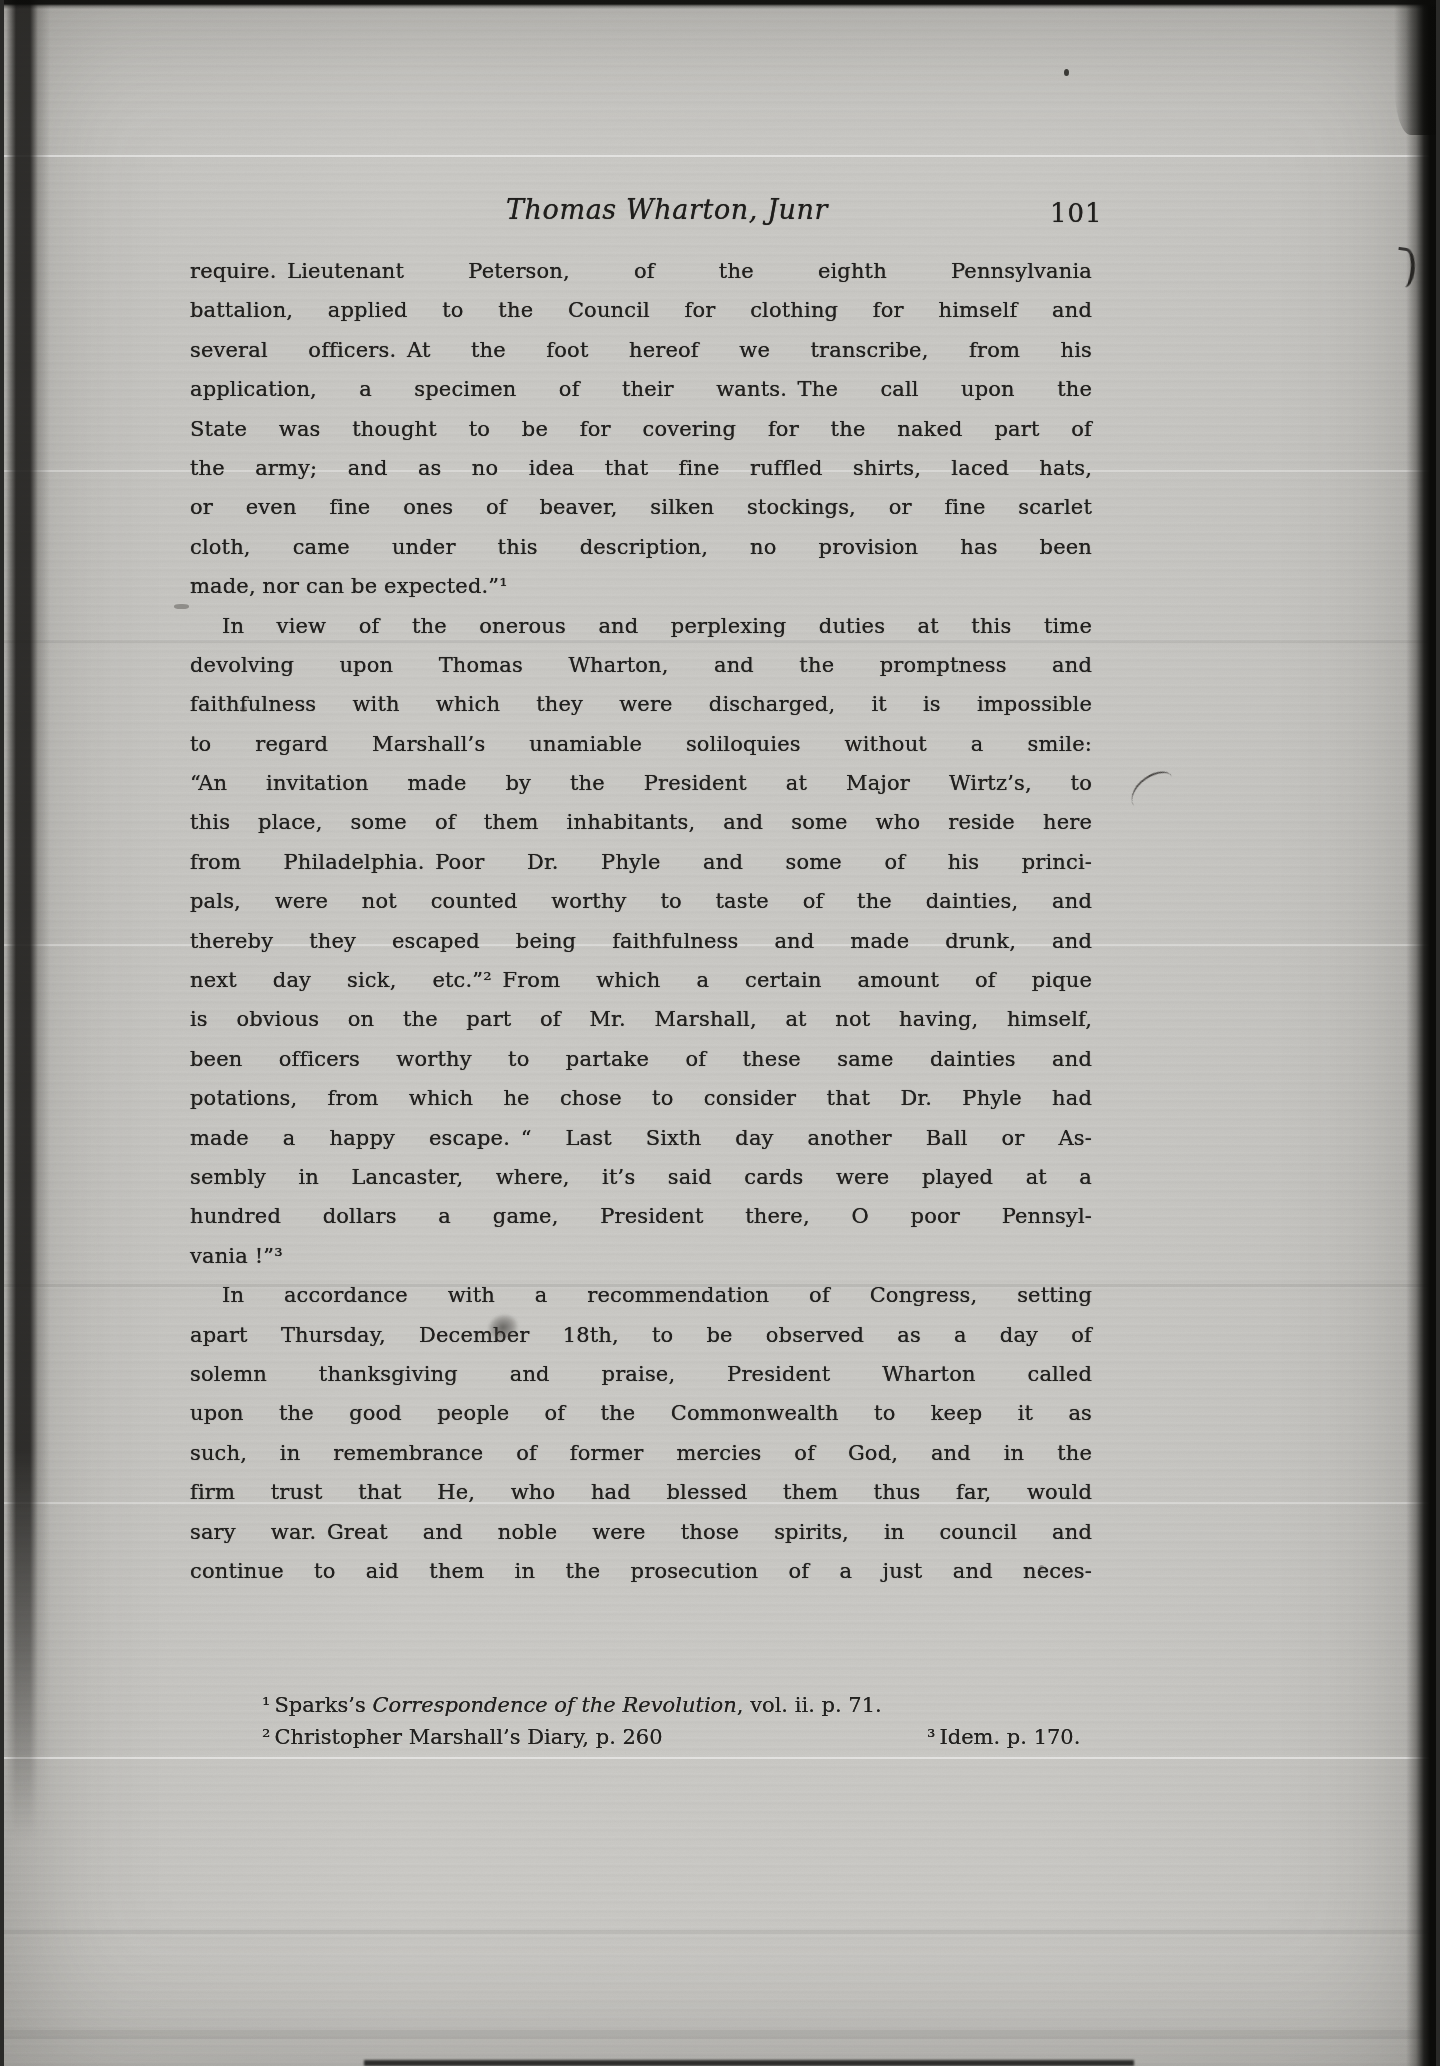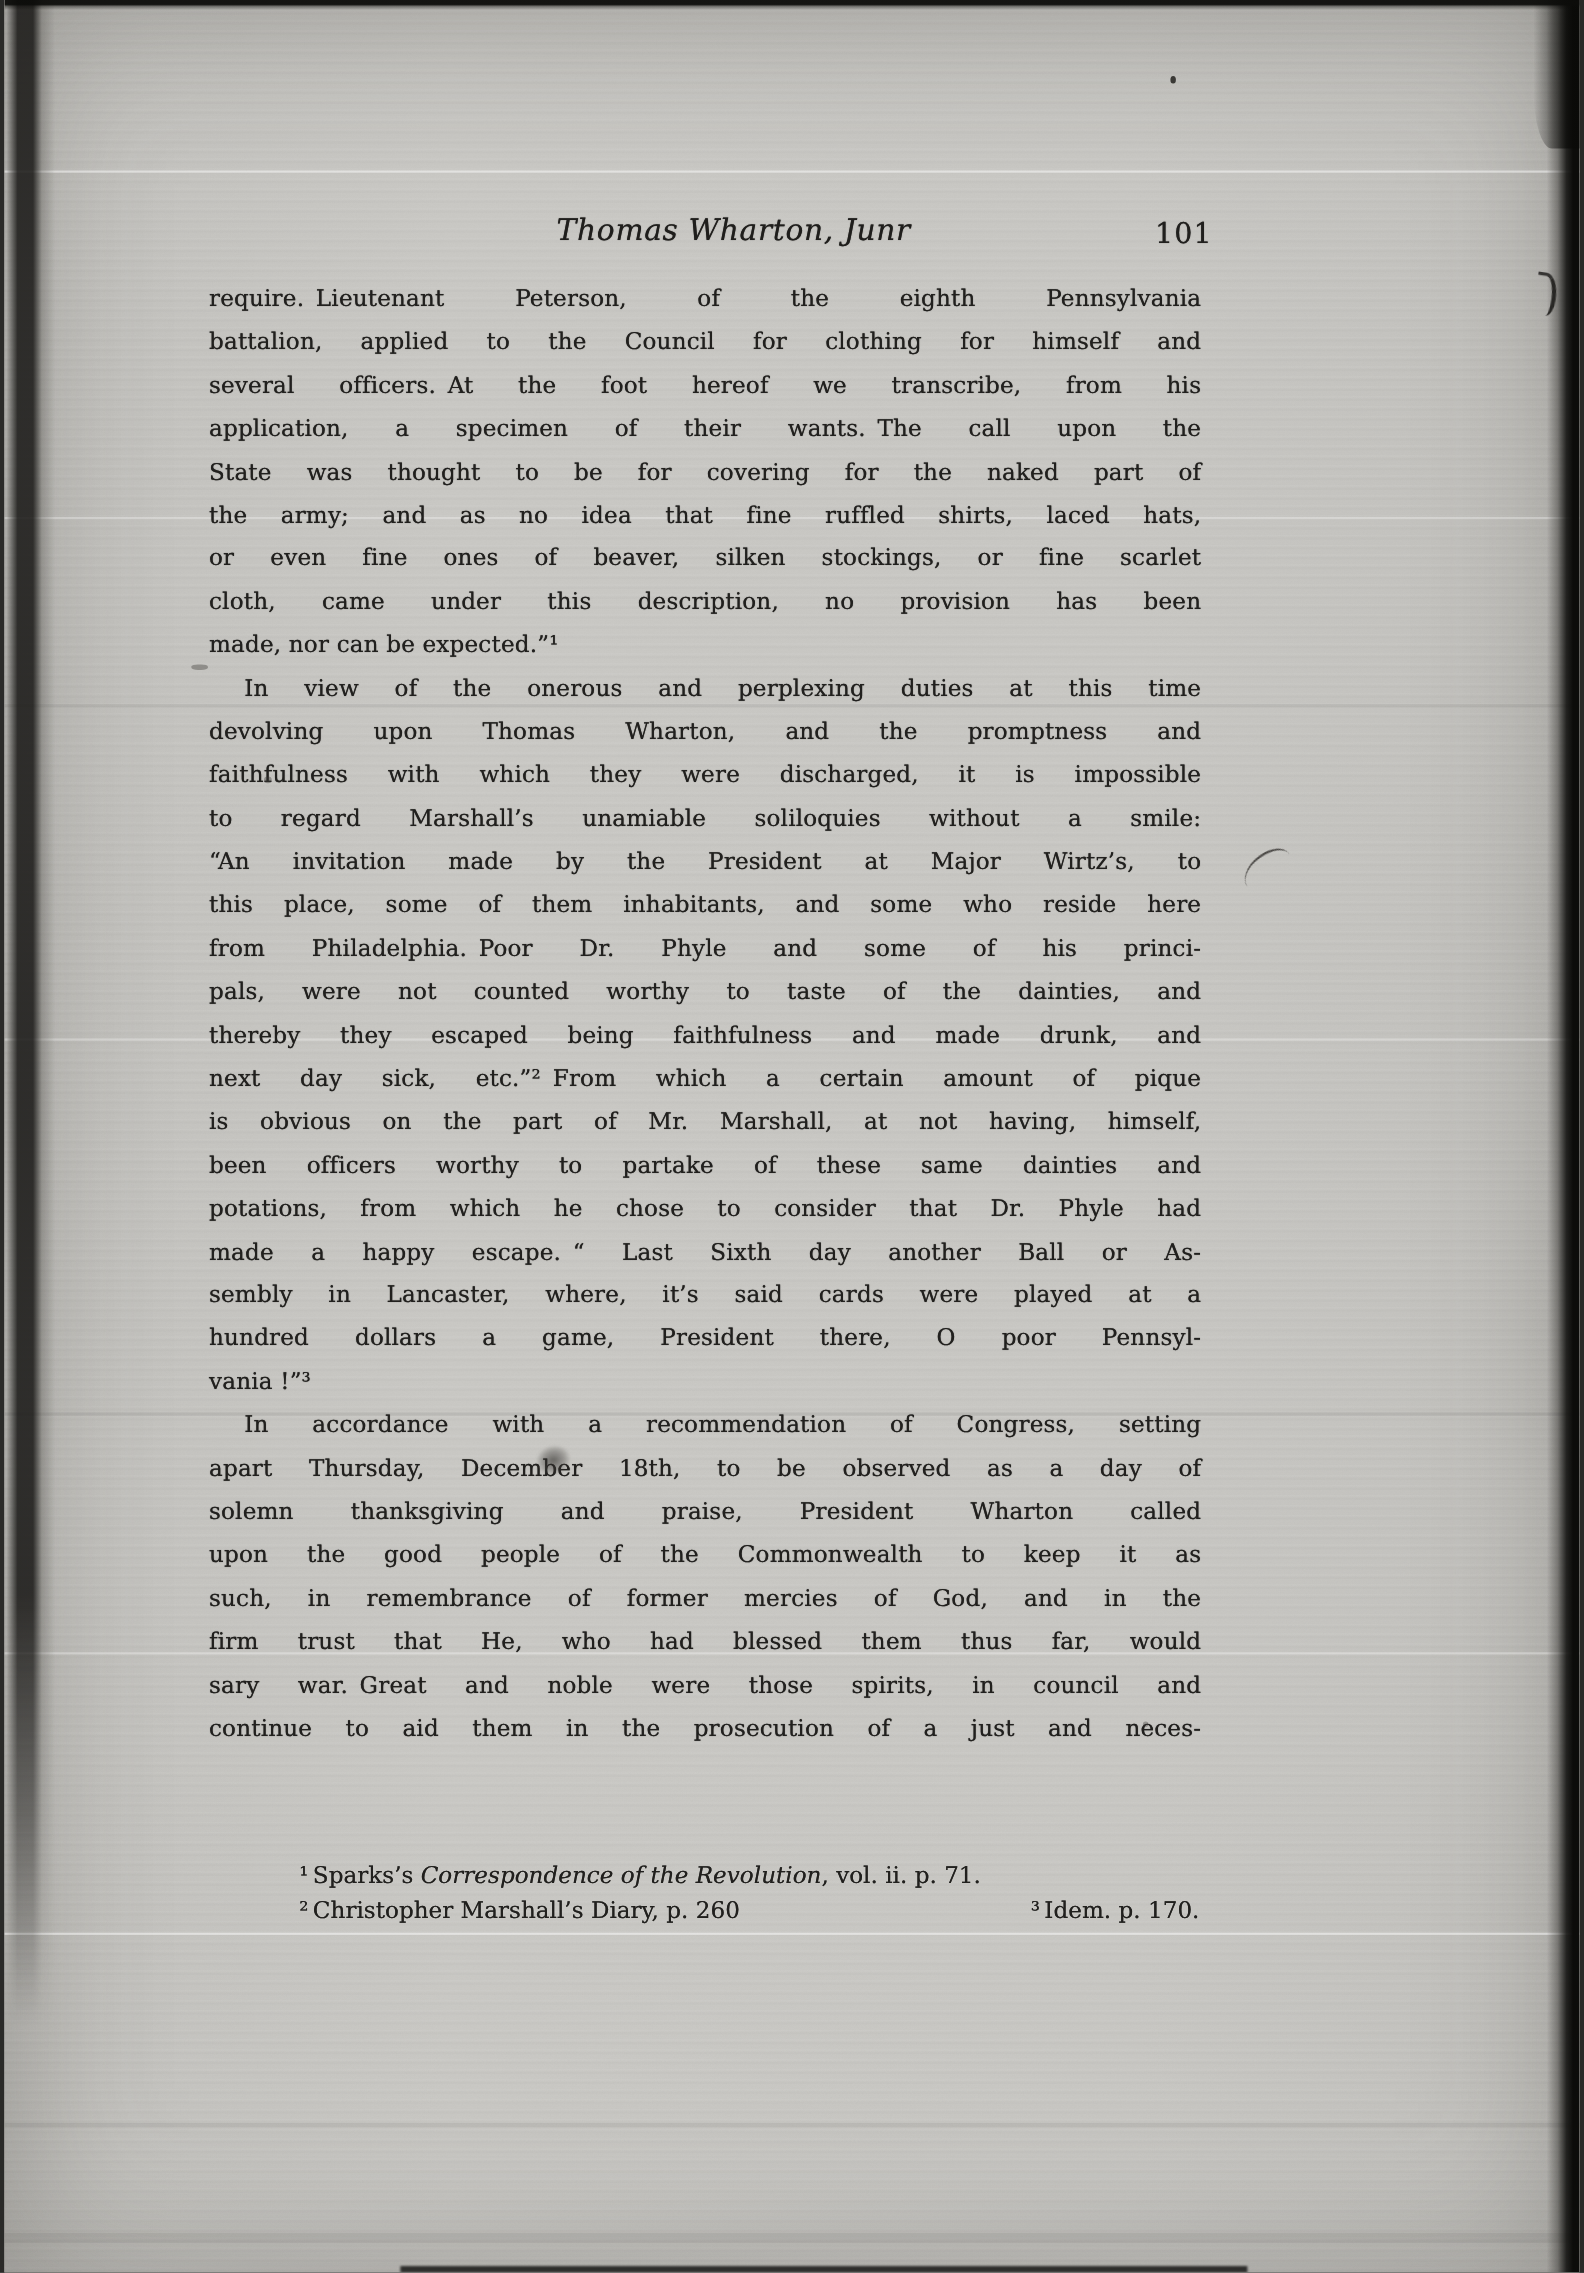--- a/index.html
+++ b/index.html
@@ -62,21 +62,21 @@
     font-style:italic;font-size:27px;letter-spacing:0.6px;color:#1f1e1c;
     text-shadow:0 0 0.7px rgba(25,24,22,0.9);white-space:nowrap;}
   #page-number{position:absolute;left:1046px;top:198px;font-size:26px;letter-spacing:1px;
     text-shadow:0 0 0.7px rgba(25,24,22,0.9);}
   #body-text{position:absolute;left:186px;top:252px;width:902px;
     font-size:21px;line-height:39.4px;letter-spacing:0.15px;
     text-shadow:0 0 0.7px rgba(28,27,25,0.85);}
   #body-text .line{text-align:justify;text-align-last:justify;height:39.4px;white-space:normal;}
   #body-text .line.short{text-align-last:left;}
   #body-text .line.indent{text-indent:32px;}
-  #footnotes{position:absolute;left:268px;top:1689px;width:840px;
+  #footnotes{position:absolute;left:258px;top:1689px;width:840px;
     font-size:21px;line-height:32px;text-shadow:0 0 0.6px rgba(28,27,25,0.8);}
   #footnotes .fn-line{position:relative;height:32px;white-space:nowrap;}
   #footnotes .fn-marker{font-size:21px;padding-right:4px;}
   #footnotes .italic{font-style:italic;}
   #footnotes .fn3{position:absolute;left:665px;top:0;}
   .grain{position:absolute;left:0;top:0;width:100%;height:100%;opacity:0.5;pointer-events:none;}
 </style>
 </head>
 <body>
 

